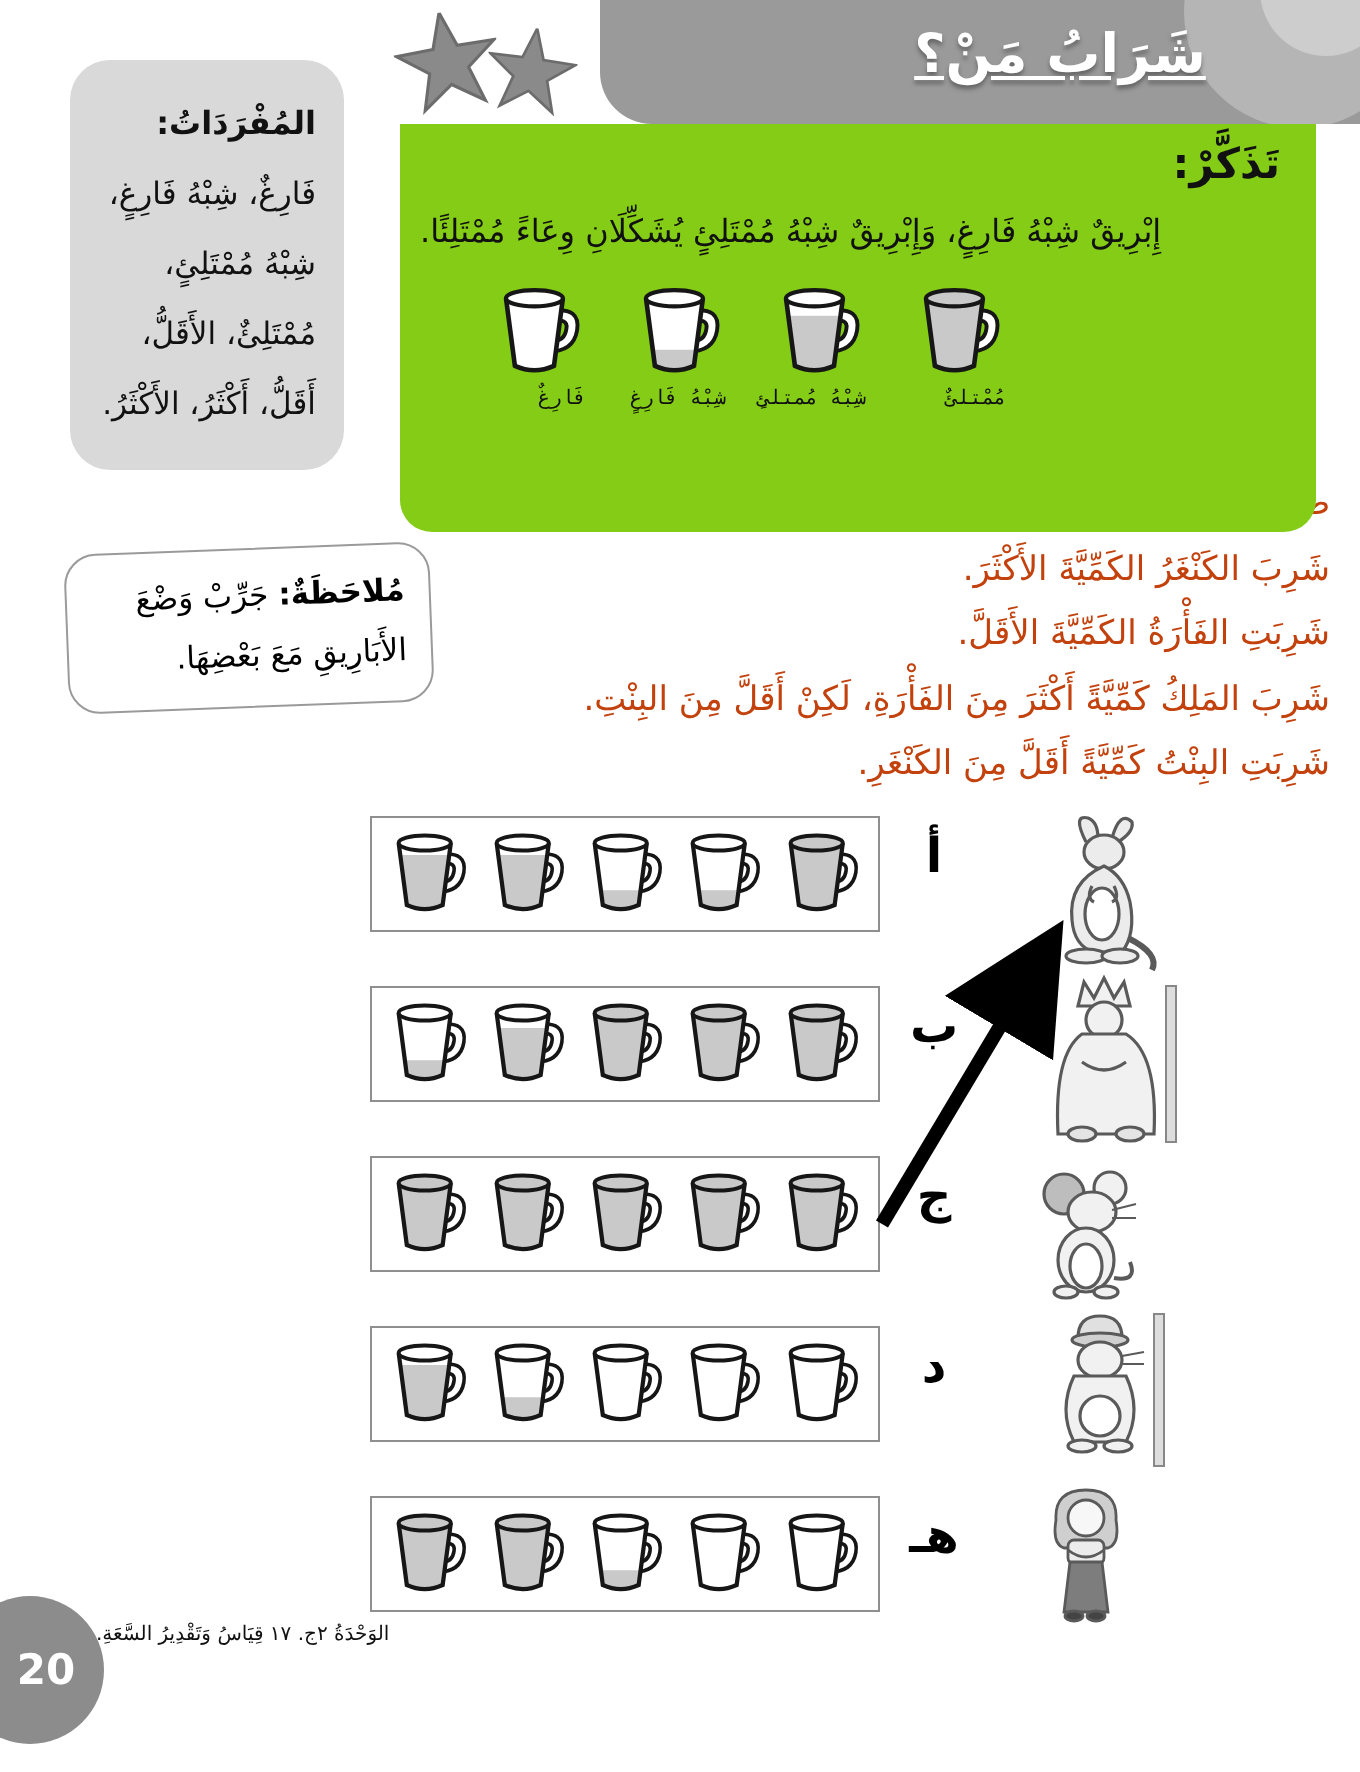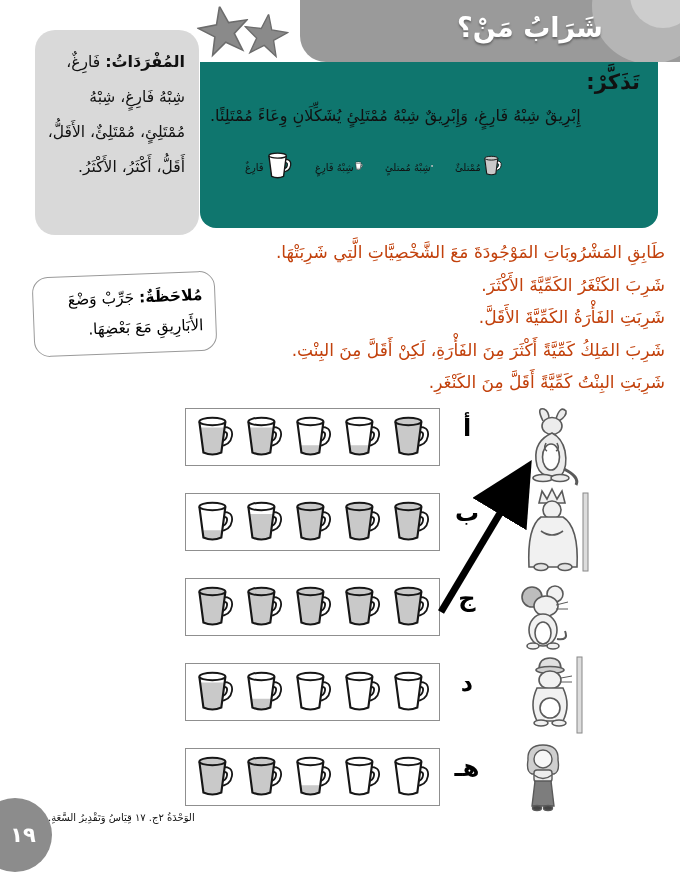--- a/index.html
+++ b/index.html
@@ -5,36 +5,36 @@
   html,body{margin:0;padding:0;background:#fff;}
   body{font-family:"DejaVu Sans",sans-serif;}
   #page{position:relative;width:680px;height:886px;background:#fff;overflow:hidden;direction:rtl;}
 
   
   .banner{position:absolute;top:0;left:300px;width:380px;height:62px;background:#9a9a9a;
           border-bottom-left-radius:26px;overflow:hidden;z-index:2;}
   .banner .c1{position:absolute;left:292px;top:-52px;width:116px;height:116px;border-radius:50%;background:#b5b5b5;}
   .banner .c2{position:absolute;left:330px;top:-38px;width:66px;height:66px;border-radius:50%;background:#cdcdcd;}
   .banner-title{position:absolute;top:12px;left:0;width:300px;text-align:center;color:#fff;
-          font-size:27px;font-weight:bold;text-shadow:0 2px 2px rgba(60,60,60,.55);z-index:3;}
+          font-size:27px;font-weight:bold;text-shadow:0 2px 2px rgba(60,60,60,.55);z-index:3;text-decoration:underline;}
 
   .star{position:absolute;z-index:3;}
 
   
-  .vocab{position:absolute;top:30px;left:35px;width:164px;height:205px;background:#d9d9d9;border-radius:20px;
+  .vocab{position:absolute;top:30px;left:35px;width:137px;height:205px;background:#d9d9d9;border-radius:20px;
          padding:14px 14px 0 10px;box-sizing:border-box;font-size:15.5px;line-height:2.25;text-align:right;color:#111;}
   .vocab b{font-size:16px;}
 
   
-  .remember{position:absolute;top:62px;left:200px;width:458px;height:166px;background:#0f766e;
+  .remember{position:absolute;top:62px;left:200px;width:458px;height:204px;background:#84cc16;
             border-radius:0 0 16px 16px;border-top-right-radius:0;z-index:1;}
   .remember-title{position:absolute;top:8px;right:18px;font-size:21px;font-weight:bold;color:#111;}
   .remember-text{position:absolute;top:44px;right:18px;left:10px;font-size:16px;text-align:left;color:#111;}
   .remember-jugs{position:absolute;top:78px;left:45px;width:258px;display:flex;direction:rtl;gap:22px;}
-  .rjug{display:flex;flex-direction:row;align-items:center;width:48px;}
+  .rjug{display:flex;flex-direction:column;align-items:flex-start;width:48px;font-family:Liberation Mono, monospace;}
   .rjug .lbl{font-size:10px;margin-top:2px;white-space:nowrap;color:#111;}
 
   
   .instructions{position:absolute;top:236px;right:15px;width:460px;text-align:right;font-size:17px;
                 line-height:32.5px;color:#c2410c;}
 
   
   .note{position:absolute;top:274px;left:33px;width:183px;height:80px;background:#fff;border:1.6px solid #9a9a9a;
         border-radius:16px;transform:rotate(-2.2deg);box-sizing:border-box;padding:8px 12px 0 8px;
         font-size:15.5px;line-height:1.95;text-align:right;z-index:2;}
@@ -406,16 +406,16 @@
     <defs>
       <marker id="ah" markerWidth="9" markerHeight="9" refX="6" refY="4.5" orient="auto">
         <path d="M0,0 L9,4.5 L0,9 Z" fill="#000"></path>
       </marker>
     </defs>
     <line x1="441" y1="612" x2="521" y2="478" stroke="#000" stroke-width="7" marker-end="url(#ah)"></line>
   </svg>
 
   <div class="footer-text">الوَحْدَةُ ٢ج. ١٧ قِيَاسُ وَتَقْدِيرُ السَّعَةِ.</div>
   <div class="page-circle">
-    <span>١٩</span>
+    <span>20</span>
   </div>
 
 </div>
 
 </body></html>

